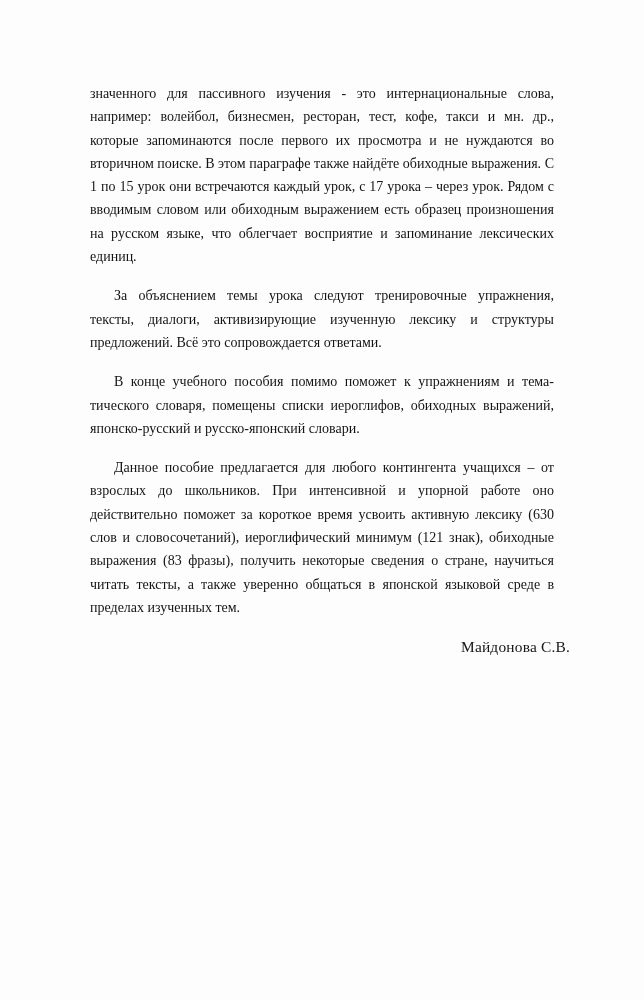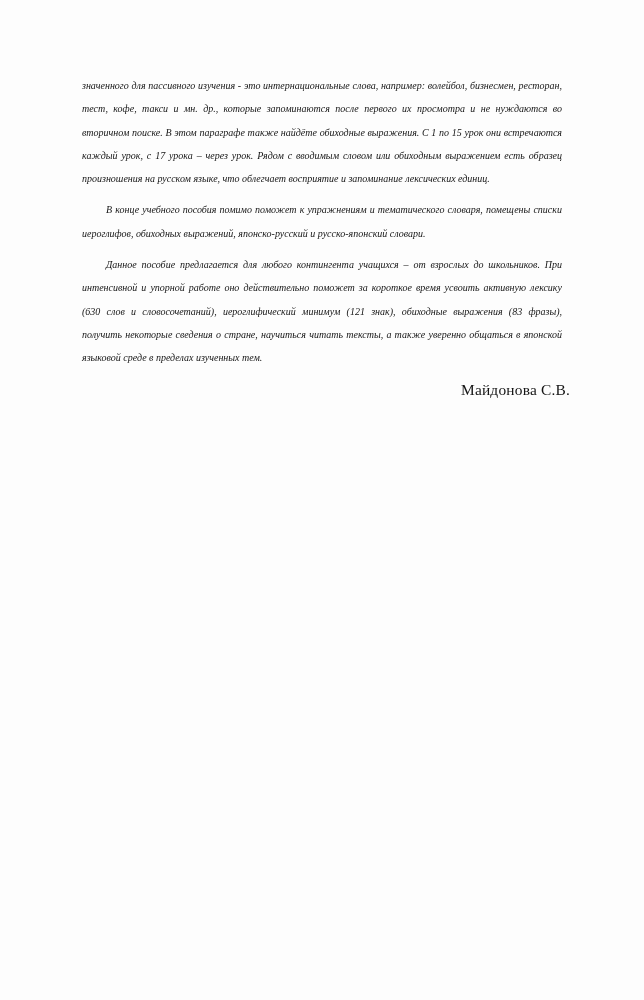--- a/index.html
+++ b/index.html
@@ -18,28 +18,27 @@
     width: 644px;
     height: 1000px;
     background: #fdfdfd;
     box-sizing: border-box;
     padding: 66px 74px 0 74px;
   }
   .text-body {
     width: 496px;
   }
   .para {
-    margin: 8px;
-    font-size: 10px;
+    margin: 16px;
+    font-size: 14px;
     line-height: 23.3px;
     text-align: justify;
     text-justify: inter-word;
     hyphens: manual;
     color: #141414;
-    font-style: italic;
   }
   .para + .para {
     margin-top: 0;
   }
   .indent {
     text-indent: 24px;
   }
   .signature {
     font-size: 15.4px;
     line-height: 23.3px;
@@ -47,17 +46,18 @@
     color: #141414;
     letter-spacing: 0.2px;
   }
 </style>
 </head>
 <body>
 
 <div class="page">
   <div class="text-body">
     <p class="para">значенного для пассивного изучения - это интернациональные слова, например: волейбол, бизнесмен, ресторан, тест, кофе, такси и мн. др., которые запоминаются после первого их просмотра и не нуждаются во вторичном поиске. В этом параграфе также найдёте обиходные вы­ражения. С 1 по 15 урок они встречаются каждый урок, с 17 урока – че­рез урок. Рядом с вводимым словом или обиходным выражением есть образец произношения на русском языке, что облегчает восприятие и запоминание лексических единиц.</p>
+    <p class="para indent">За объяснением темы урока следуют тренировочные упражнения, тексты, диалоги, активизирующие изученную лексику и структуры предложений. Всё это сопровождается ответами.</p>
     <p class="para indent">В конце учебного пособия помимо поможет к упражнениям и тема­тического словаря, помещены списки иероглифов, обиходных выраже­ний, японско-русский и русско-японский словари.</p>
     <p class="para indent">Данное пособие предлагается для любого контингента учащихся – от взрослых до школьников. При интенсивной и упорной работе оно действительно поможет за короткое время усвоить активную лексику (630 слов и словосочетаний), иероглифический минимум (121 знак), обиходные выражения (83 фразы), получить некоторые сведения о стране, научиться читать тексты, а также уверенно общаться в япон­ской языковой среде в пределах изученных тем.</p>
     <div class="signature">Майдонова С.В.</div>
   </div>
 </div>
 
 </body></html>

